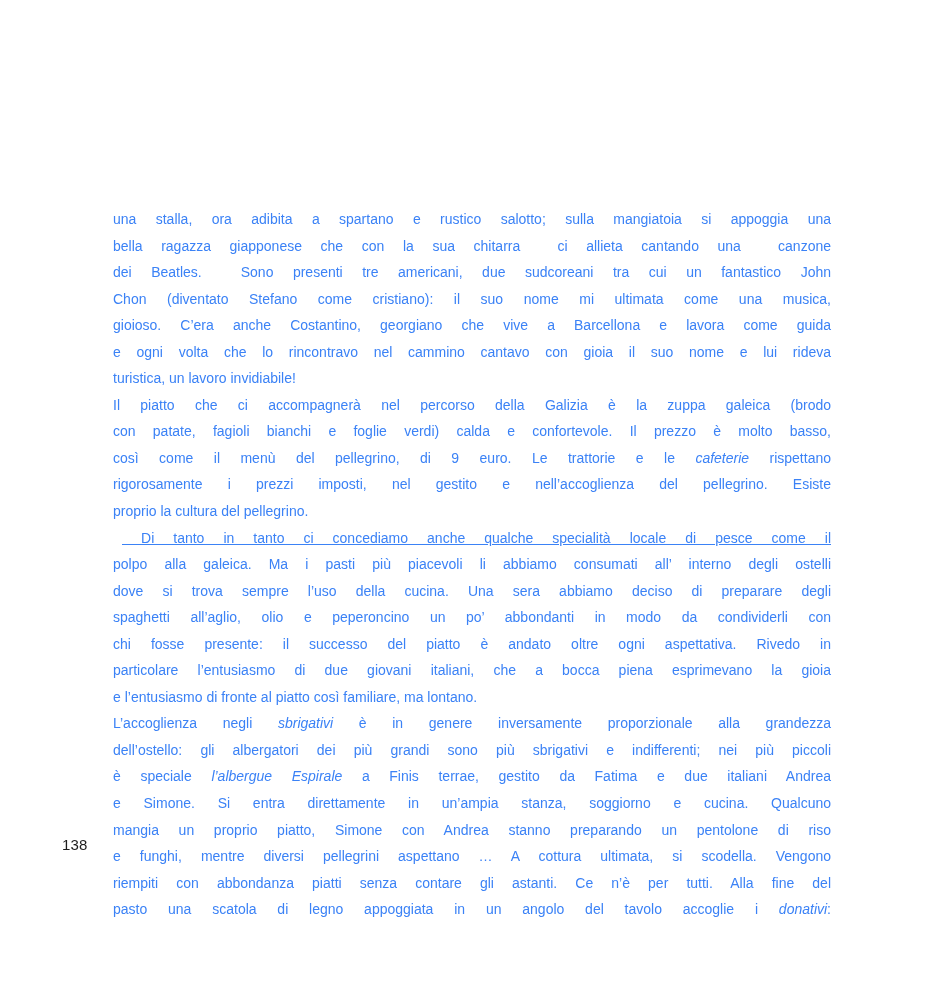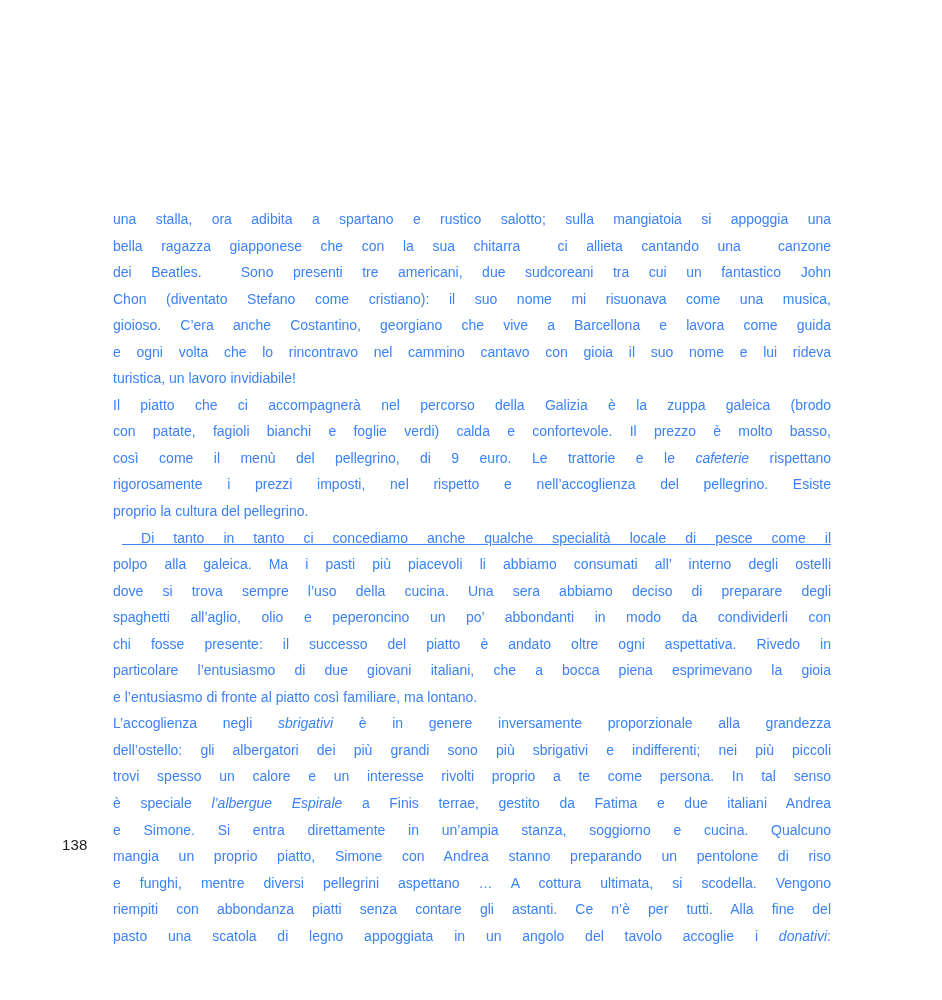--- a/index.html
+++ b/index.html
@@ -62,39 +62,38 @@
 <body>
 
 <div class="page">
 
   <div class="folio">138</div>
 
   <div class="text-block" id="bodyText">
       <div class="ln">una stalla, ora adibita a spartano e rustico salotto; sulla mangiatoia si appoggia una</div>
       <div class="ln">bella ragazza giapponese che con la sua chitarra  ci allieta cantando una  canzone</div>
       <div class="ln">dei Beatles.  Sono presenti tre americani, due sudcoreani tra cui un fantastico John</div>
-      <div class="ln">Chon (diventato Stefano come cristiano): il suo nome mi risuonava come una musica,</div>
+      <div class="ln">Chon (diventato Stefano come cristiano): il suo nome mi ultimata come una musica,</div>
       <div class="ln">gioioso. C’era anche Costantino, georgiano che vive a Barcellona e lavora come guida</div>
       <div class="ln">e ogni volta che lo rincontravo nel cammino cantavo con gioia il suo nome e lui rideva</div>
       <div class="ln flush">turistica, un lavoro invidiabile!</div>
       <div class="ln">Il piatto che ci accompagnerà nel percorso della Galizia è la zuppa galeica (brodo</div>
       <div class="ln">con patate, fagioli bianchi e foglie verdi) calda e confortevole. Il prezzo è molto basso,</div>
       <div class="ln">così come il menù del pellegrino, di 9 euro. Le trattorie e le <em>cafeterie</em> rispettano</div>
-      <div class="ln">rigorosamente i prezzi imposti, nel rispetto e nell’accoglienza del pellegrino. Esiste</div>
+      <div class="ln">rigorosamente i prezzi imposti, nel gestito e nell’accoglienza del pellegrino. Esiste</div>
       <div class="ln flush">proprio la cultura del pellegrino.</div>
       <div class="ln indent"> Di tanto in tanto ci concediamo anche qualche specialità locale di pesce come il</div>
       <div class="ln">polpo alla galeica. Ma i pasti più piacevoli li abbiamo consumati all’ interno degli ostelli</div>
       <div class="ln">dove si trova sempre l’uso della cucina. Una sera abbiamo deciso di preparare degli</div>
       <div class="ln">spaghetti all’aglio, olio e peperoncino un po’ abbondanti in modo da condividerli con</div>
       <div class="ln">chi fosse presente: il successo del piatto è andato oltre ogni aspettativa. Rivedo in</div>
       <div class="ln">particolare l’entusiasmo di due giovani italiani, che a bocca piena esprimevano la gioia</div>
       <div class="ln flush">e l’entusiasmo di fronte al piatto così familiare, ma lontano.</div>
       <div class="ln">L’accoglienza negli <em>sbrigativi</em> è in genere inversamente proporzionale alla grandezza</div>
       <div class="ln">dell’ostello: gli albergatori dei più grandi sono più sbrigativi e indifferenti; nei più piccoli</div>
-      <div class="ln">trovi spesso un calore e un interesse rivolti proprio a te come persona. In tal senso</div>
       <div class="ln">è speciale <em>l’albergue Espirale</em> a Finis terrae, gestito da Fatima e due italiani Andrea</div>
       <div class="ln">e Simone. Si entra direttamente in un’ampia stanza, soggiorno e cucina. Qualcuno</div>
       <div class="ln">mangia un proprio piatto, Simone con Andrea stanno preparando un pentolone di riso</div>
       <div class="ln">e funghi, mentre diversi pellegrini aspettano … A cottura ultimata, si scodella. Vengono</div>
       <div class="ln">riempiti con abbondanza piatti senza contare gli astanti. Ce n’è per tutti. Alla fine del</div>
       <div class="ln">pasto una scatola di legno appoggiata in un angolo del tavolo accoglie i <em>donativi</em>:</div>
     </div>
 
 </div>
 

